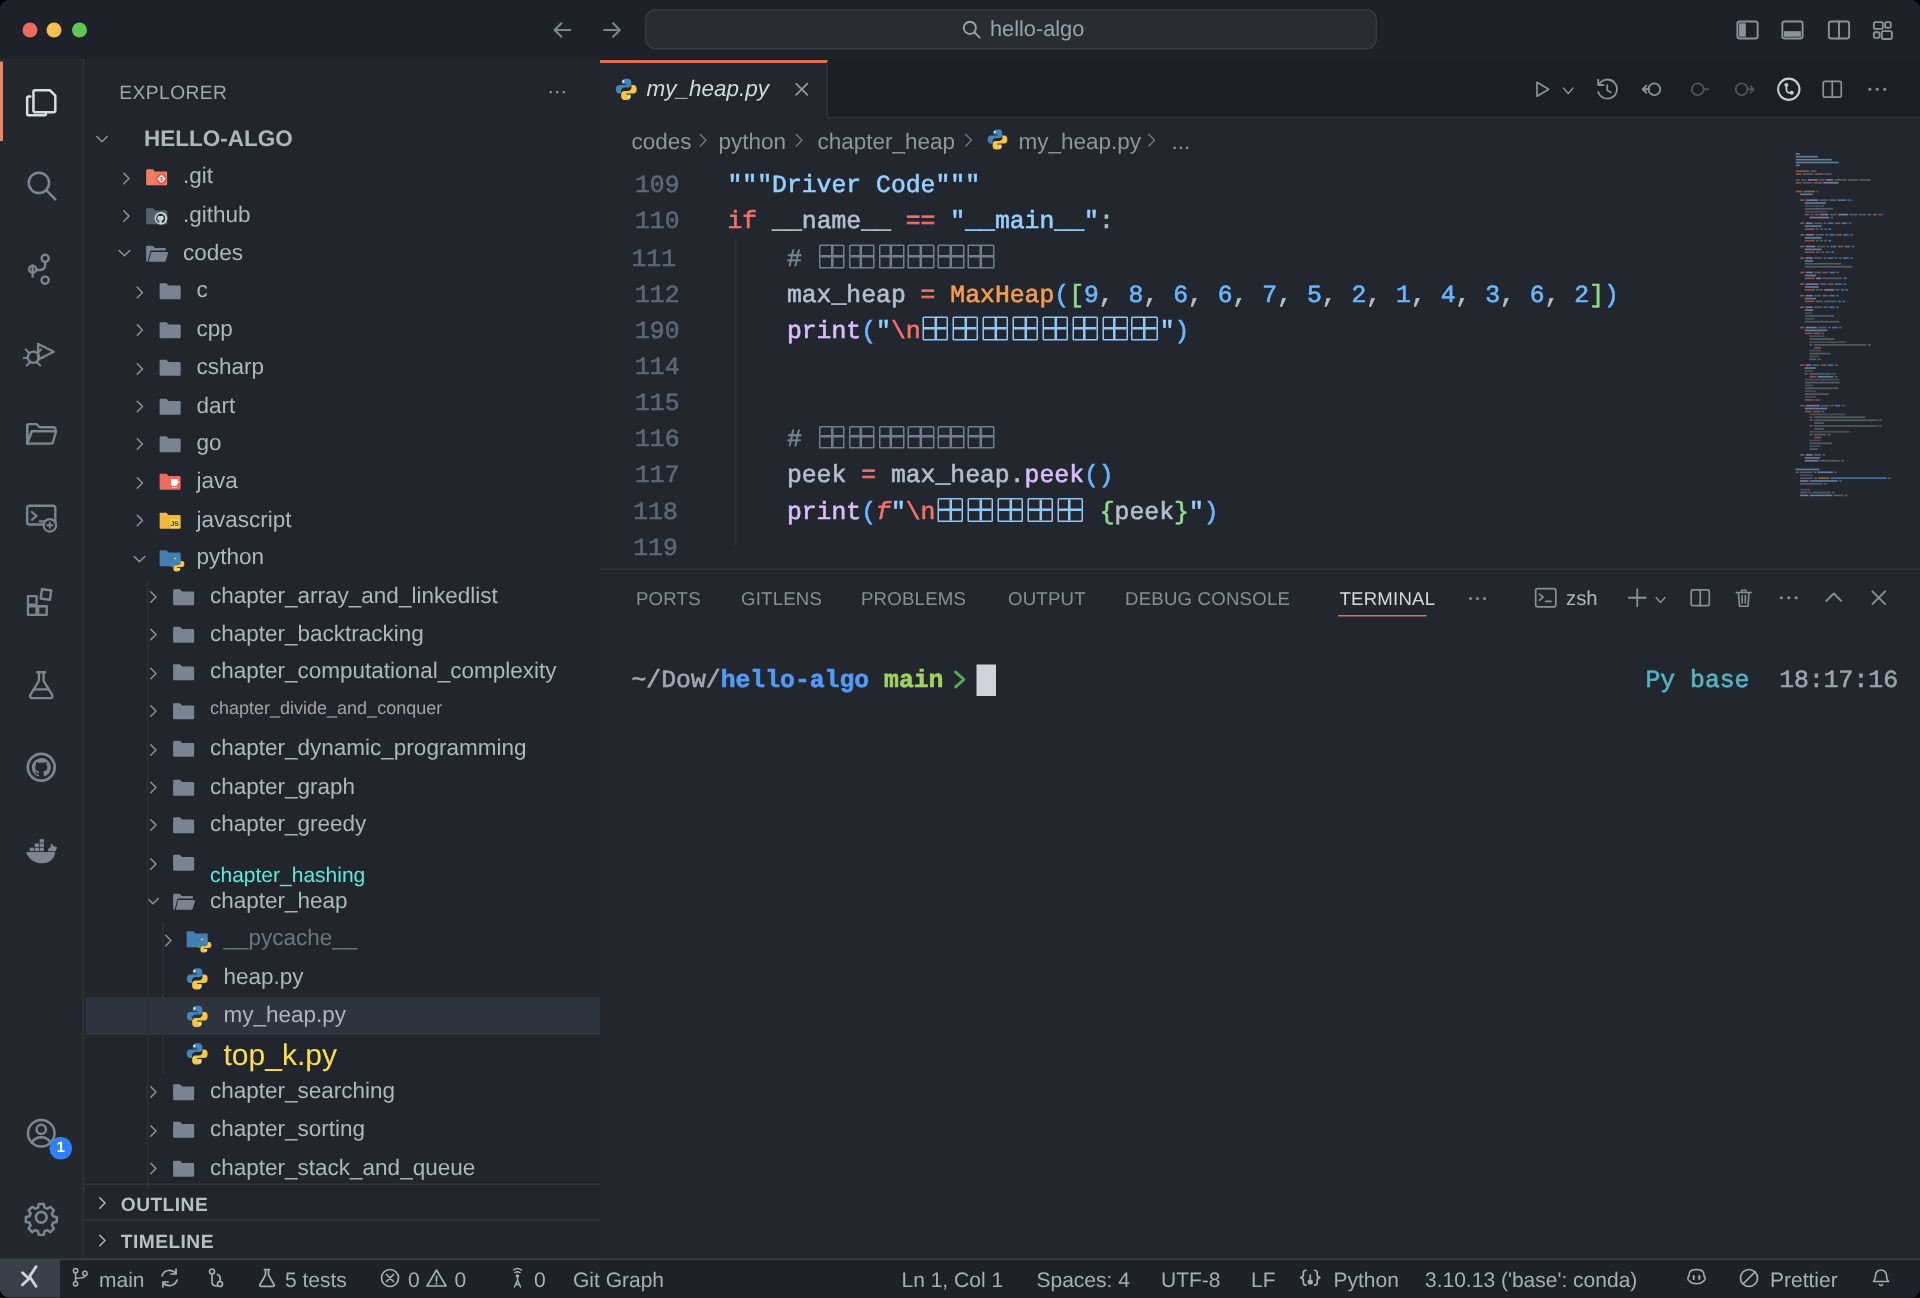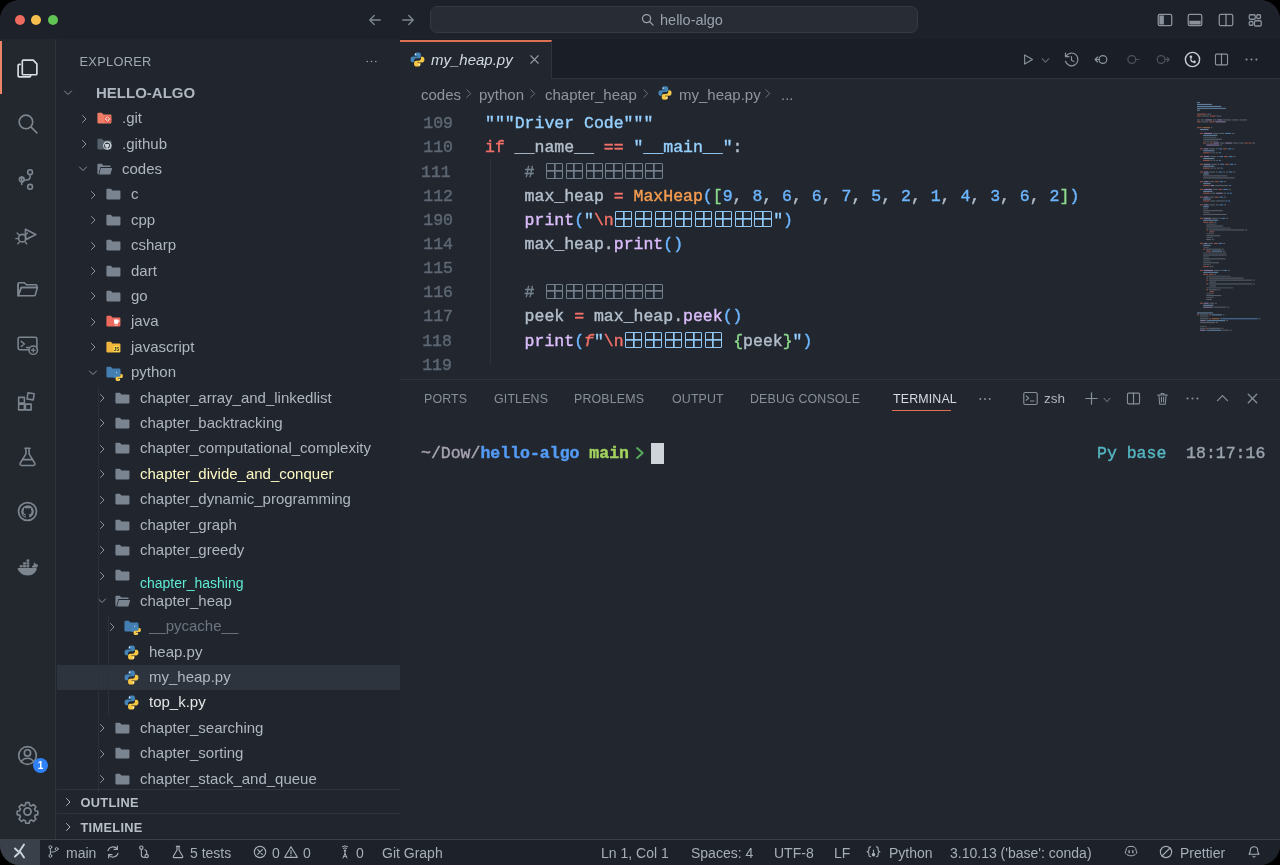--- a/index.html
+++ b/index.html
@@ -1,15 +1,15 @@
 <!DOCTYPE html>
 <html><head><meta charset="utf-8"><style>
 *{margin:0;padding:0;box-sizing:border-box}
 body{width:1280px;height:865px;background:#000;font-family:"Liberation Sans",sans-serif;overflow:hidden}
-#win{position:absolute;inset:0;border-radius:20px;overflow:hidden;background:#22272f}
+#win{position:absolute;inset:0;border-radius:6px;overflow:hidden;background:#22272f}
 .mono{font-family:"Liberation Mono",monospace;font-size:16.5px;line-height:24.15px;white-space:pre;-webkit-text-stroke:.4px currentColor}
 .cj{display:inline-block;position:relative;width:17.4px;height:15.5px;margin:0 1.27px;vertical-align:-2px;
  border:1.7px solid currentColor;border-radius:1px;opacity:.95;
  background:linear-gradient(currentColor,currentColor) no-repeat 50% 0/1.7px 100%,linear-gradient(currentColor,currentColor) no-repeat 0 48%/100% 1.7px}
 </style></head><body>
 <div id="win">
 <div style="position:absolute;left:0;top:0;width:1280px;height:38.5px;background:#1c212a"></div>
 <div style="position:absolute;left:14.5px;top:15px;width:10px;height:10px;border-radius:50%;background:#ed6a5e"></div>
 <div style="position:absolute;left:31.299999999999997px;top:15px;width:10px;height:10px;border-radius:50%;background:#f4bf4f"></div>
 <div style="position:absolute;left:47.6px;top:15px;width:10px;height:10px;border-radius:50%;background:#61c554"></div>
@@ -243,21 +243,21 @@
     <svg style="position:absolute;left:114.0px;top:440.29999999999995px;" width="17" height="17" viewBox="0 0 24 24" fill="none" stroke-linecap="round" stroke-linejoin="round">
       <path d="M2 5.2C2 4.5 2.5 4 3.2 4h5.2l2 2.2h10.2c.7 0 1.2.5 1.2 1.2v10.4c0 .7-.5 1.2-1.2 1.2H3.2c-.7 0-1.2-.5-1.2-1.2z" fill="#7a8490"></path>
     </svg>
     <div style="position:absolute;left:140px;top:439.29999999999995px;font-size:15px;font-weight:normal;color:#aeb6bf">chapter_computational_complexity</div>
 <svg style="position:absolute;left:96.0px;top:467.2px;" width="12" height="14" viewBox="0 0 24 24" fill="none" stroke-linecap="round" stroke-linejoin="round">
       <path d="M9 5l7 7-7 7" stroke="#8b929b" stroke-width="2"></path>
     </svg>
     <svg style="position:absolute;left:114.0px;top:465.7px;" width="17" height="17" viewBox="0 0 24 24" fill="none" stroke-linecap="round" stroke-linejoin="round">
       <path d="M2 5.2C2 4.5 2.5 4 3.2 4h5.2l2 2.2h10.2c.7 0 1.2.5 1.2 1.2v10.4c0 .7-.5 1.2-1.2 1.2H3.2c-.7 0-1.2-.5-1.2-1.2z" fill="#7a8490"></path>
     </svg>
-    <div style="position:absolute;left:140px;top:464.7px;font-size:15px;font-weight:normal;color:#fef9c3">chapter_divide_and_conquer</div>
+    <div style="position:absolute;left:140px;top:464.7px;font-size:12px;font-weight:normal;color:#a3a3a3">chapter_divide_and_conquer</div>
 <svg style="position:absolute;left:96.0px;top:492.59999999999997px;" width="12" height="14" viewBox="0 0 24 24" fill="none" stroke-linecap="round" stroke-linejoin="round">
       <path d="M9 5l7 7-7 7" stroke="#8b929b" stroke-width="2"></path>
     </svg>
     <svg style="position:absolute;left:114.0px;top:491.09999999999997px;" width="17" height="17" viewBox="0 0 24 24" fill="none" stroke-linecap="round" stroke-linejoin="round">
       <path d="M2 5.2C2 4.5 2.5 4 3.2 4h5.2l2 2.2h10.2c.7 0 1.2.5 1.2 1.2v10.4c0 .7-.5 1.2-1.2 1.2H3.2c-.7 0-1.2-.5-1.2-1.2z" fill="#7a8490"></path>
     </svg>
     <div style="position:absolute;left:140px;top:490.09999999999997px;font-size:15px;font-weight:normal;color:#aeb6bf">chapter_dynamic_programming</div>
 <svg style="position:absolute;left:96.0px;top:518.0px;" width="12" height="14" viewBox="0 0 24 24" fill="none" stroke-linecap="round" stroke-linejoin="round">
       <path d="M9 5l7 7-7 7" stroke="#8b929b" stroke-width="2"></path>
     </svg>
@@ -322,21 +322,21 @@
     </svg>
     <div style="position:absolute;left:149px;top:667.9px;font-size:15px;font-weight:normal;color:#aeb6bf">my_heap.py</div>
 <svg style="position:absolute;left:123.0px;top:694.3px;" width="17" height="17" viewBox="0 0 24 24" fill="none" stroke-linecap="round" stroke-linejoin="round">
       <g opacity="1">
         <path d="M11.8 2c-2.8 0-4 1.3-4 3v2h4.3v.9H5.3C3.3 7.9 2.2 9.5 2.2 12c0 2.4 1 4 3 4h1.9v-2.3c0-1.9 1.6-3.3 3.5-3.3h3.3c1.6 0 2.9-1.3 2.9-2.9V5c0-1.7-1.5-3-3.2-3z" fill="#4584b6"></path>
         <circle cx="9.3" cy="4.6" r="1" fill="#fff"></circle>
         <path d="M12.2 22c2.8 0 4-1.3 4-3v-2h-4.3v-.9h6.8c2 0 3.1-1.6 3.1-4.1 0-2.4-1-4-3-4h-1.9v2.3c0 1.9-1.6 3.3-3.5 3.3h-3.3c-1.6 0-2.9 1.3-2.9 2.9V19c0 1.7 1.5 3 3.2 3z" fill="#f5c744"></path>
         <circle cx="14.7" cy="19.4" r="1" fill="#fff"></circle>
       </g>
     </svg>
-    <div style="position:absolute;left:149px;top:693.3px;font-size:15px;font-weight:normal;color:#e5e5e5">top_k.py</div>
+    <div style="position:absolute;left:149px;top:693.3px;font-size:20px;font-weight:normal;color:#fde047">top_k.py</div>
 <svg style="position:absolute;left:96.0px;top:721.2px;" width="12" height="14" viewBox="0 0 24 24" fill="none" stroke-linecap="round" stroke-linejoin="round">
       <path d="M9 5l7 7-7 7" stroke="#8b929b" stroke-width="2"></path>
     </svg>
     <svg style="position:absolute;left:114.0px;top:719.7px;" width="17" height="17" viewBox="0 0 24 24" fill="none" stroke-linecap="round" stroke-linejoin="round">
       <path d="M2 5.2C2 4.5 2.5 4 3.2 4h5.2l2 2.2h10.2c.7 0 1.2.5 1.2 1.2v10.4c0 .7-.5 1.2-1.2 1.2H3.2c-.7 0-1.2-.5-1.2-1.2z" fill="#7a8490"></path>
     </svg>
     <div style="position:absolute;left:140px;top:718.7px;font-size:15px;font-weight:normal;color:#aeb6bf">chapter_searching</div>
 <svg style="position:absolute;left:96.0px;top:746.6px;" width="12" height="14" viewBox="0 0 24 24" fill="none" stroke-linecap="round" stroke-linejoin="round">
       <path d="M9 5l7 7-7 7" stroke="#8b929b" stroke-width="2"></path>
     </svg>
@@ -446,21 +446,20 @@
 <div class="mono" style="position:absolute;left:485px;top:112.2px"><span style="color:#96d0ff">"""Driver Code"""</span></div>
 <div class="mono" style="position:absolute;left:421px;top:136.35px;width:32px;text-align:right;color:#5d6773">110</div>
 <div class="mono" style="position:absolute;left:485px;top:136.35px"><span style="color:#f47067">if </span><span style="color:#b3bfcc">__name__ </span><span style="color:#f47067">== </span><span style="color:#96d0ff">"__main__"</span><span style="color:#b3bfcc">:</span></div>
 <div class="mono" style="position:absolute;left:421px;top:160.5px;width:32px;text-align:left;color:#5d6773">111</div>
 <div class="mono" style="position:absolute;left:485px;top:160.5px"><span style="color:#768390">    # </span><span style="color:#768390"><i class="cj"></i><i class="cj"></i><i class="cj"></i><i class="cj"></i><i class="cj"></i><i class="cj"></i></span></div>
 <div class="mono" style="position:absolute;left:421px;top:184.64999999999998px;width:32px;text-align:right;color:#5d6773">112</div>
 <div class="mono" style="position:absolute;left:485px;top:184.64999999999998px"><span style="color:#b3bfcc">    </span><span style="color:#b3bfcc">max_heap </span><span style="color:#f47067">= </span><span style="color:#f69d50">MaxHeap</span><span style="color:#6cb6ff">(</span><span style="color:#8ddb8c">[</span><span style="color:#6cb6ff">9</span><span style="color:#b3bfcc">, </span><span style="color:#6cb6ff">8</span><span style="color:#b3bfcc">, </span><span style="color:#6cb6ff">6</span><span style="color:#b3bfcc">, </span><span style="color:#6cb6ff">6</span><span style="color:#b3bfcc">, </span><span style="color:#6cb6ff">7</span><span style="color:#b3bfcc">, </span><span style="color:#6cb6ff">5</span><span style="color:#b3bfcc">, </span><span style="color:#6cb6ff">2</span><span style="color:#b3bfcc">, </span><span style="color:#6cb6ff">1</span><span style="color:#b3bfcc">, </span><span style="color:#6cb6ff">4</span><span style="color:#b3bfcc">, </span><span style="color:#6cb6ff">3</span><span style="color:#b3bfcc">, </span><span style="color:#6cb6ff">6</span><span style="color:#b3bfcc">, </span><span style="color:#6cb6ff">2</span><span style="color:#8ddb8c">]</span><span style="color:#6cb6ff">)</span></div>
 <div class="mono" style="position:absolute;left:421px;top:208.8px;width:32px;text-align:right;color:#5d6773">190</div>
 <div class="mono" style="position:absolute;left:485px;top:208.8px"><span style="color:#b3bfcc">    </span><span style="color:#dcbdfb">print</span><span style="color:#6cb6ff">(</span><span style="color:#96d0ff">"</span><span style="color:#f47067">\n</span><span style="color:#96d0ff"><i class="cj"></i><i class="cj"></i><i class="cj"></i><i class="cj"></i><i class="cj"></i><i class="cj"></i><i class="cj"></i><i class="cj"></i></span><span style="color:#96d0ff">"</span><span style="color:#6cb6ff">)</span></div>
 <div class="mono" style="position:absolute;left:421px;top:232.95px;width:32px;text-align:right;color:#5d6773">114</div>
-<div class="mono" style="position:absolute;left:485px;top:232.95px"><span style="color:#b3bfcc">    </span><span style="color:#b3bfcc">max_heap</span><span style="color:#b3bfcc">.</span><span style="color:#dcbdfb">print</span><span style="color:#6cb6ff">()</span></div>
 <div class="mono" style="position:absolute;left:421px;top:257.09999999999997px;width:32px;text-align:right;color:#5d6773">115</div>
 <div class="mono" style="position:absolute;left:421px;top:281.25px;width:32px;text-align:right;color:#5d6773">116</div>
 <div class="mono" style="position:absolute;left:485px;top:281.25px"><span style="color:#768390">    # </span><span style="color:#768390"><i class="cj"></i><i class="cj"></i><i class="cj"></i><i class="cj"></i><i class="cj"></i><i class="cj"></i></span></div>
 <div class="mono" style="position:absolute;left:421px;top:305.4px;width:32px;text-align:right;color:#5d6773">117</div>
 <div class="mono" style="position:absolute;left:485px;top:305.4px"><span style="color:#b3bfcc">    </span><span style="color:#b3bfcc">peek </span><span style="color:#f47067">= </span><span style="color:#b3bfcc">max_heap</span><span style="color:#b3bfcc">.</span><span style="color:#dcbdfb">peek</span><span style="color:#6cb6ff">()</span></div>
 <div class="mono" style="position:absolute;left:421px;top:329.55px;width:32px;text-align:center;color:#5d6773">118</div>
 <div class="mono" style="position:absolute;left:485px;top:329.55px"><span style="color:#b3bfcc">    </span><span style="color:#dcbdfb">print</span><span style="color:#6cb6ff">(</span><span style="color:#f47067;font-style:italic">f</span><span style="color:#96d0ff">"</span><span style="color:#f47067">\n</span><span style="color:#96d0ff"><i class="cj"></i><i class="cj"></i><i class="cj"></i><i class="cj"></i><i class="cj"></i></span><span style="color:#96d0ff"> </span><span style="color:#8ddb8c">{</span><span style="color:#b3bfcc">peek</span><span style="color:#8ddb8c">}</span><span style="color:#96d0ff">"</span><span style="color:#6cb6ff">)</span></div>
 <div class="mono" style="position:absolute;left:421px;top:353.7px;width:32px;text-align:center;color:#5d6773">119</div>
 <div style="position:absolute;left:489.5px;top:158.5px;width:1px;height:205px;background:#2d333c"></div>
 <svg style="position:absolute;left:1196.5px;top:102px" width="80" height="236" viewBox="0 0 80 236">

